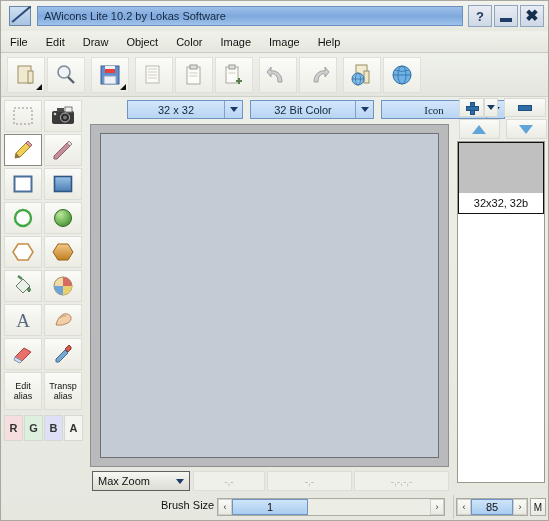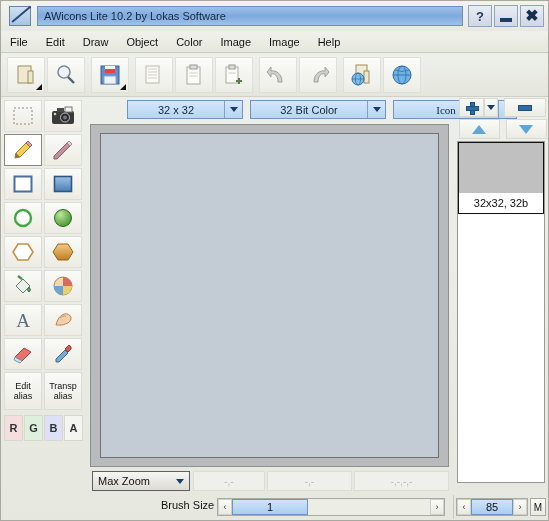--- a/index.html
+++ b/index.html
@@ -68,21 +68,21 @@
     font-size:11px;font-weight:bold;color:#333;}
 
   
   .selrow{position:absolute;left:90px;top:99px;height:19px;display:flex;align-items:flex-start;margin-left:36px;}
   .combo{height:19px;box-sizing:border-box;
     background:linear-gradient(180deg,#d3e6fb 0%,#b8d5f3 100%);
     border:1px solid #6f93c2;display:flex;align-items:center;margin-right:7px;}
   .combo .lbl{flex:1;text-align:center;font-size:11px;color:#12253c;}
   .combo .arw{width:17px;height:17px;border-left:1px solid #7fa0cb;
     display:flex;align-items:center;justify-content:center;}
-  .cb-1{width:116px;} .cb-2{width:136px;} .cb-3{width:124px;font-family:Liberation Serif, serif;}
+  .cb-1{width:116px;} .cb-2{width:124px;} .cb-3{width:124px;font-family:Liberation Serif, serif;}
   .tri-d{width:0;height:0;border-left:4px solid transparent;border-right:4px solid transparent;
     border-top:5px solid #1a3c66;}
 
   
   .rnav{position:absolute;left:458px;top:97px;width:88px;}
   .rnav-row{display:flex;margin-bottom:2px;}
   .rb{height:19px;box-sizing:border-box;border:1px solid #d9dad2;
     background:linear-gradient(180deg,#fafaf7,#ebece4);
     display:flex;align-items:center;justify-content:center;}
   .rb.add{width:25px;} .rb.addarw{width:14px;margin-right:6px;}

